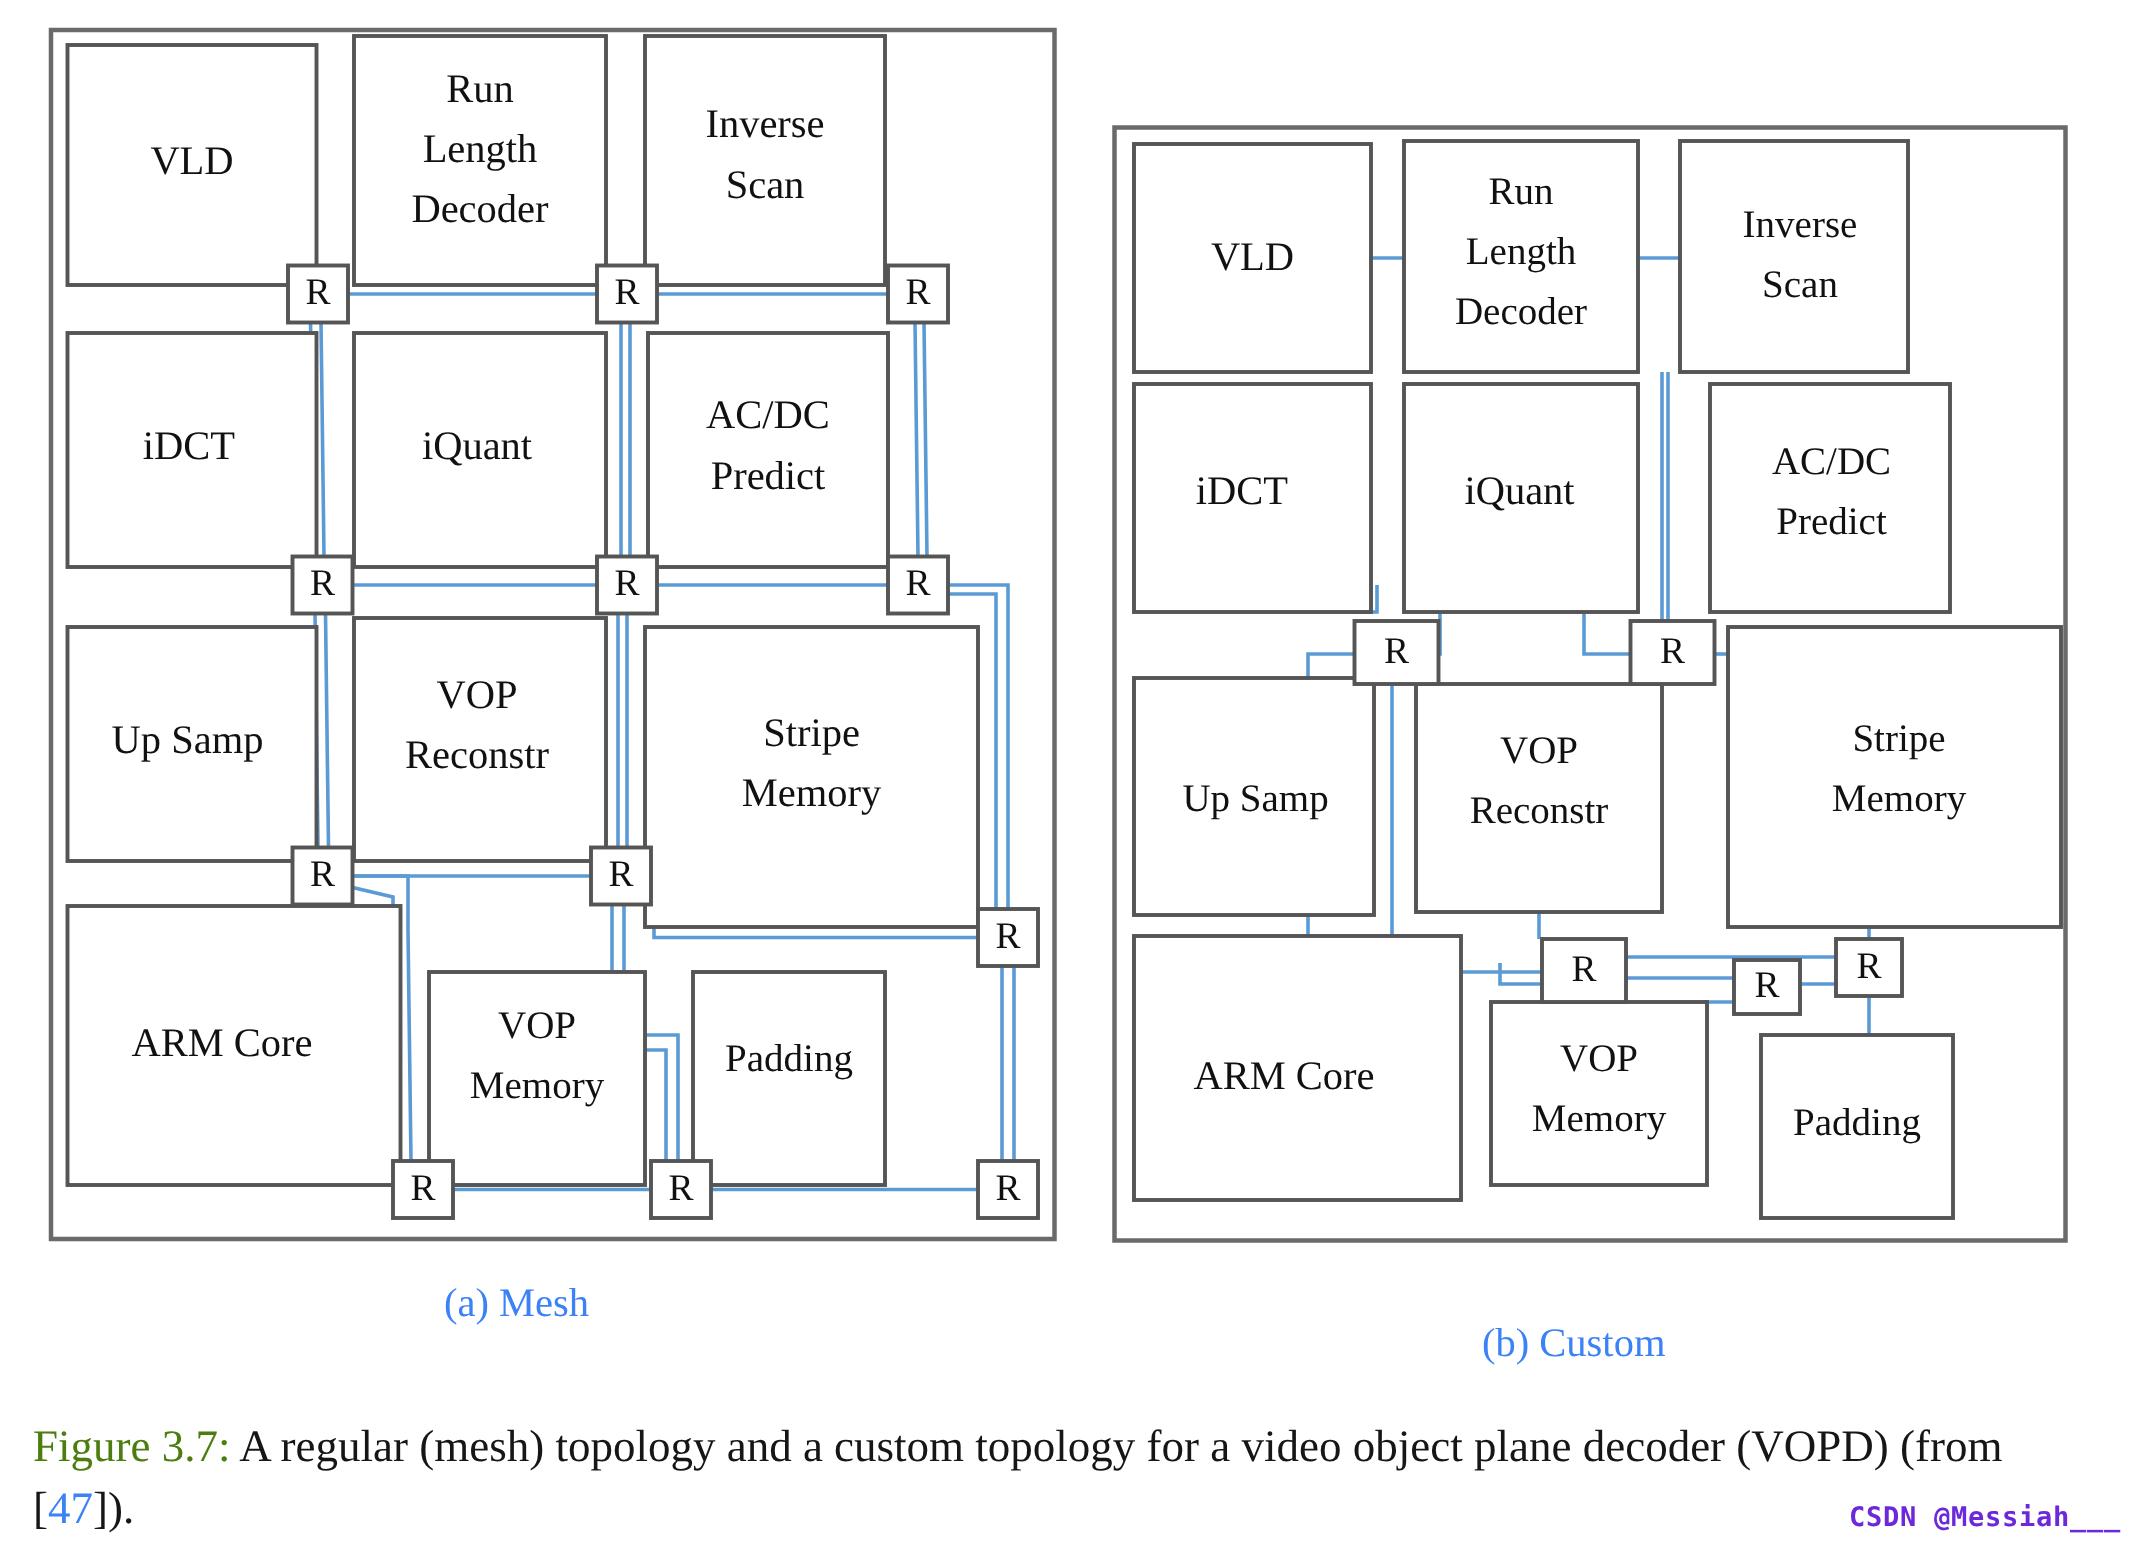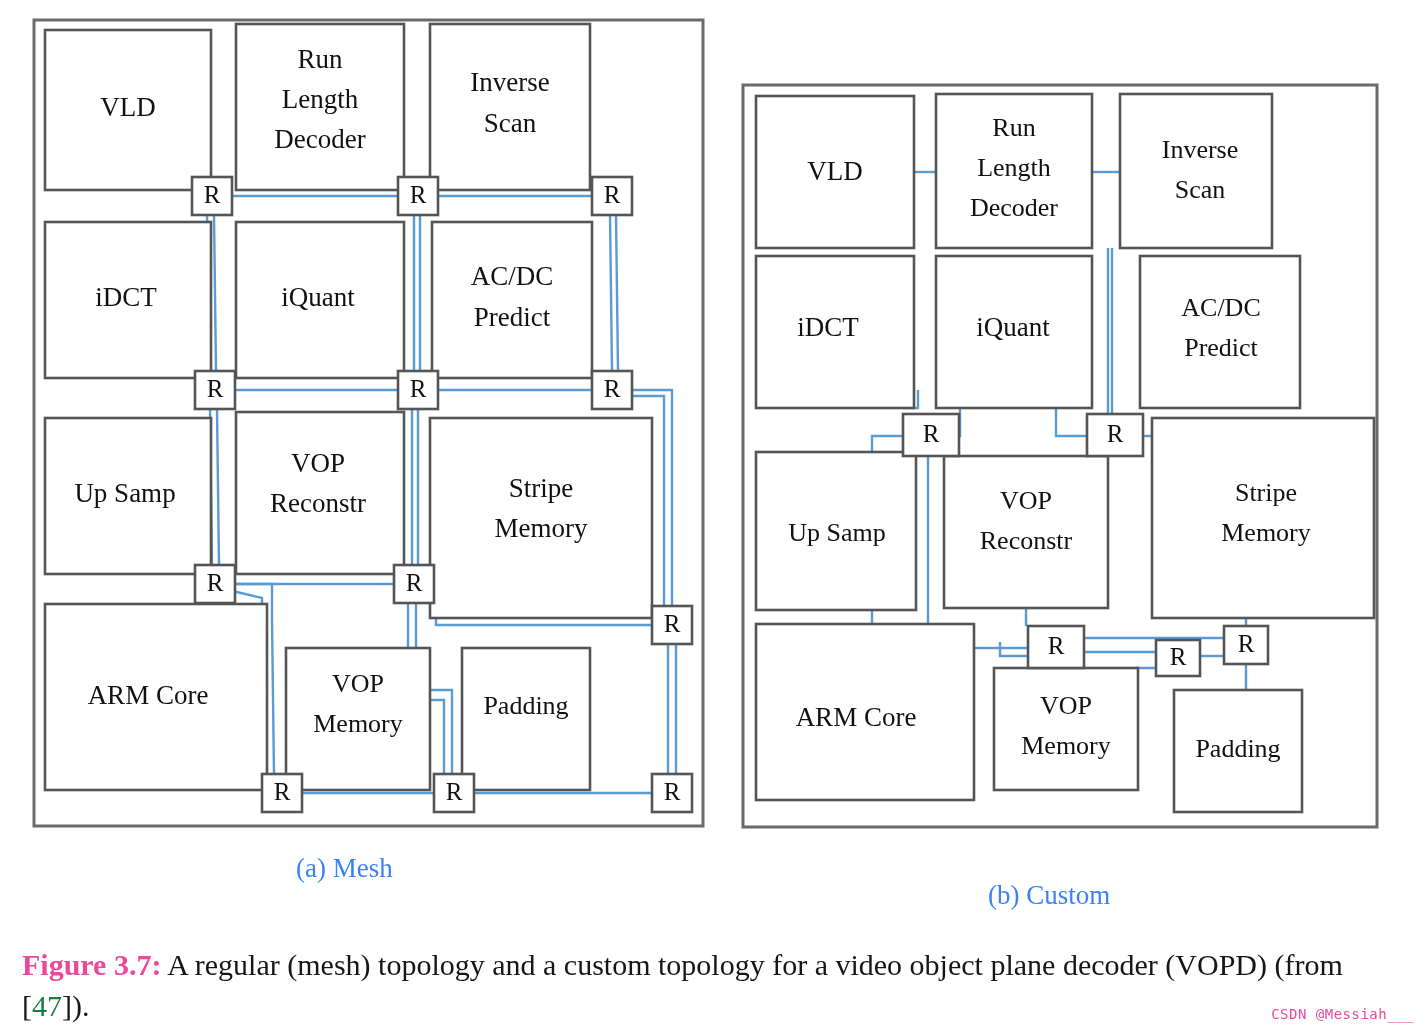--- a/index.html
+++ b/index.html
@@ -27,31 +27,32 @@
 
   #caption{
     position:absolute;
     left:22px;top:944px;
     width:1384px;
     font-size:30px;
     line-height:1.38;
     color:#161616;
     text-align:left;
   }
-  #caption .figlabel{color:#ec4899;font-weight:bold;}
-  #caption .cite{color:#15803d;}
+  #caption .figlabel{color:#4d7c0f;font-weight:normal;}
+  #caption .cite{color:#3b82f6;}
 
   #watermark{
     position:absolute;
     right:14px;bottom:14px;
     font-family:"DejaVu Sans Mono","Liberation Mono",monospace;
-    font-size:14px;
-    color:#ec4899;
+    font-size:18px;
+    color:#6d28d9;
     letter-spacing:0.5px;
     white-space:nowrap;
+    font-weight:bold;
   }
 
   
   svg text{
     font-family:"Liberation Serif","DejaVu Serif",serif;
     fill:#111111;
   }
   .blk-label{font-size:27px;text-anchor:middle;dominant-baseline:middle;}
   .blk-label-sm{font-size:26px;text-anchor:middle;dominant-baseline:middle;}
   .r-label{font-size:25px;text-anchor:middle;dominant-baseline:middle;}

